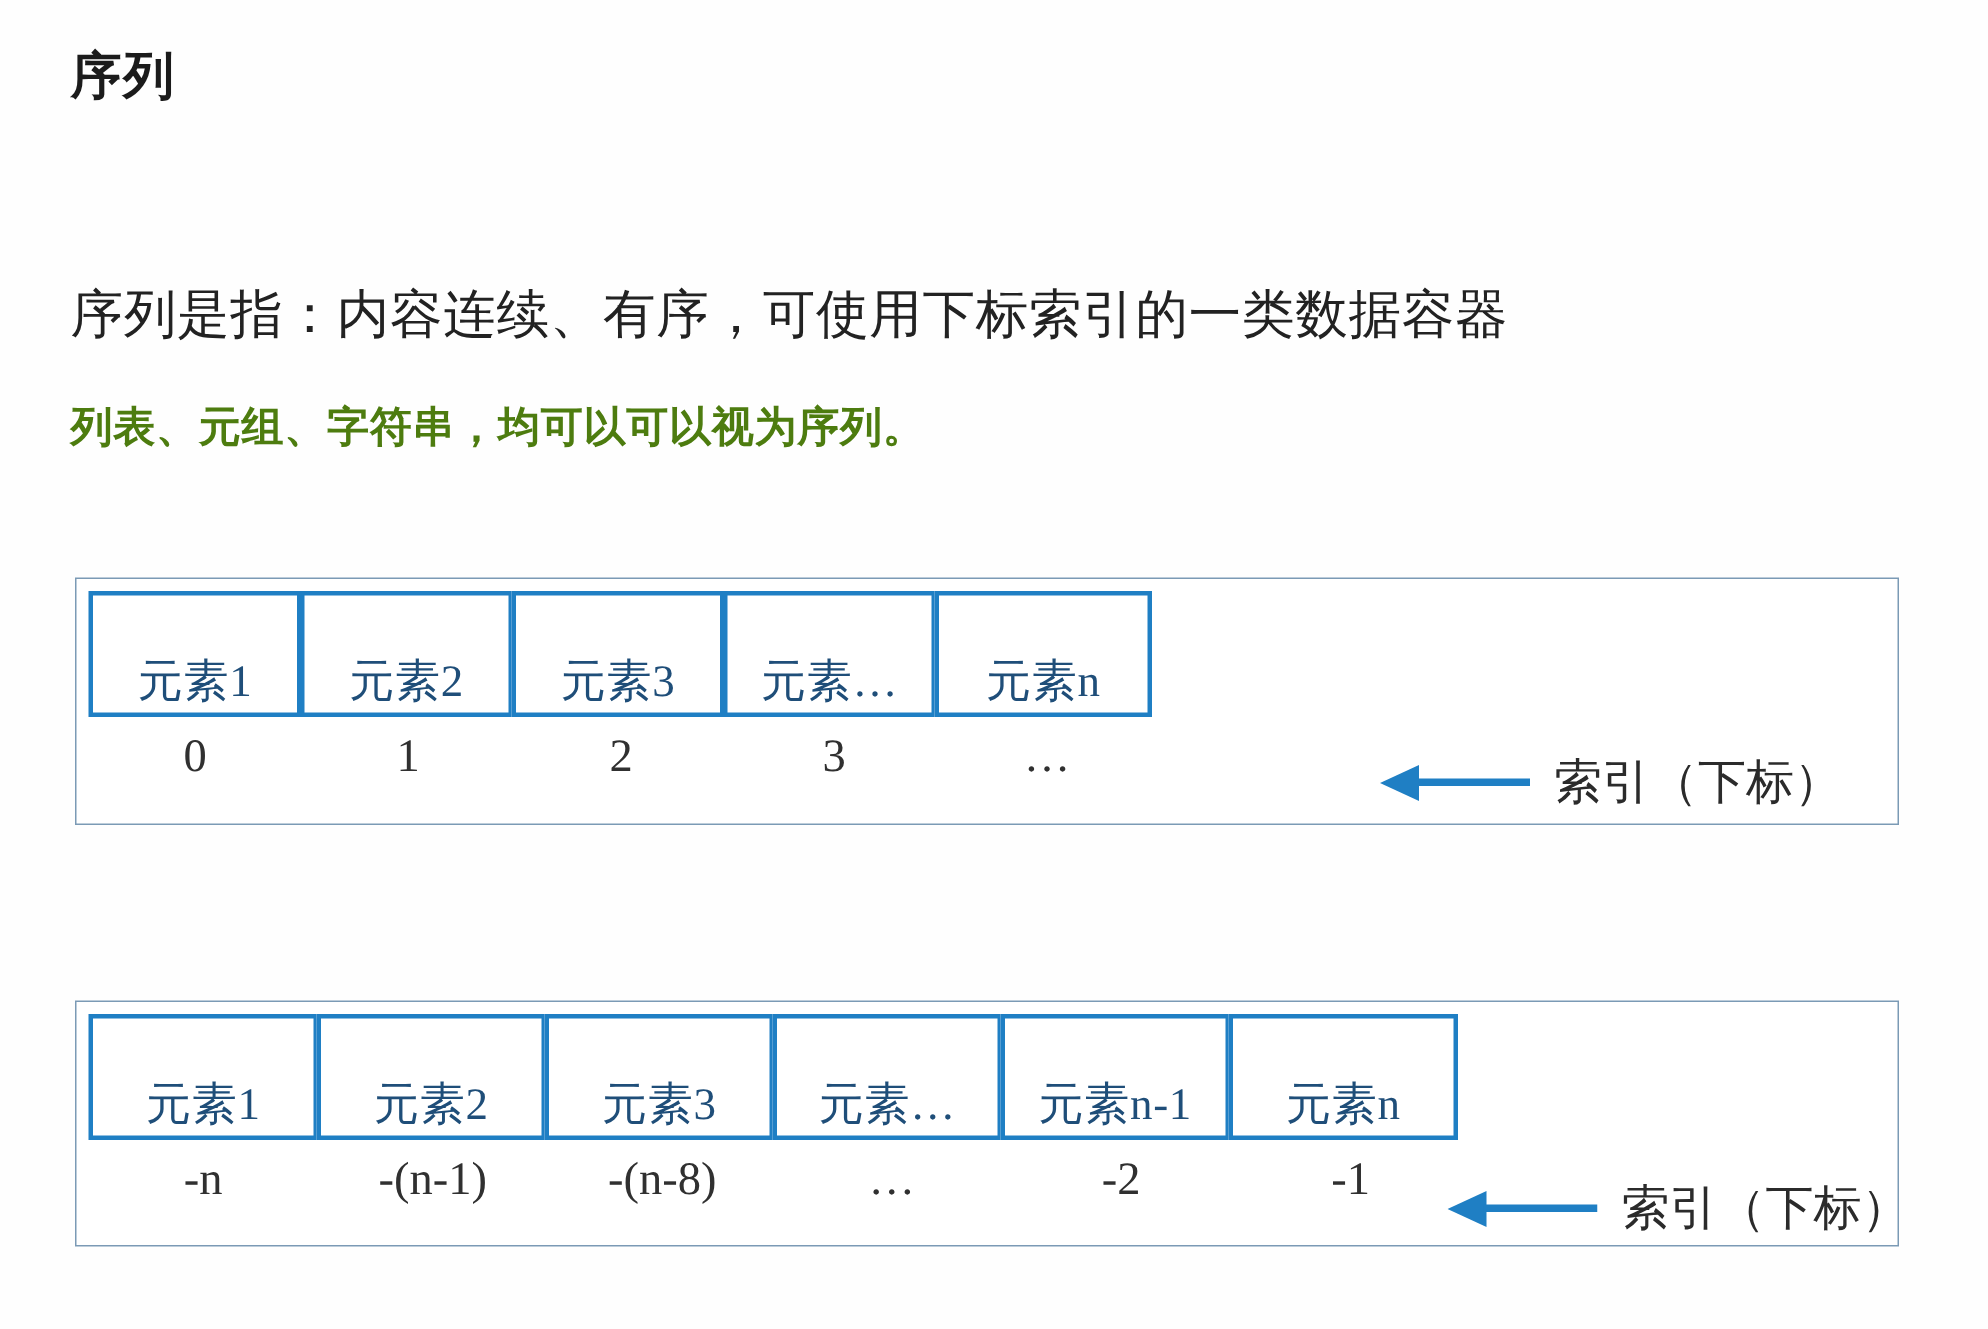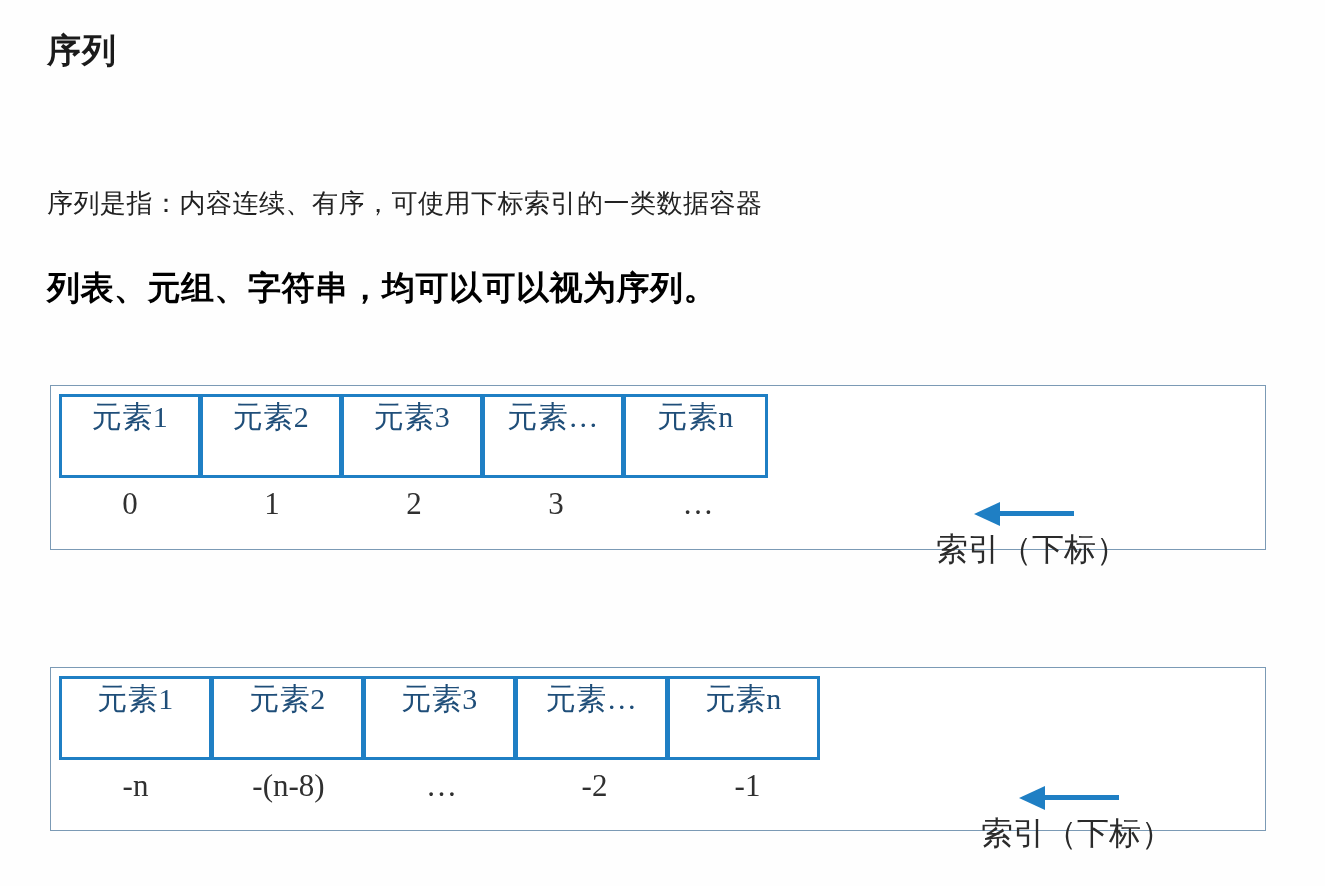--- a/index.html
+++ b/index.html
@@ -32,33 +32,33 @@
     color: #1b1b1b;
     letter-spacing: 1px;
     font-family: "Liberation Sans", "DejaVu Sans", sans-serif;
   }
 
   
   .para-1 {
     position: absolute;
     left: 47px;
     top: 186px;
-    font-size: 26px;
+    font-size: 35px;
     color: #222222;
     letter-spacing: 0.5px;
     white-space: nowrap;
     font-family: Liberation Mono, monospace;
   }
   .para-2 {
     position: absolute;
     left: 47px;
     top: 266px;
-    font-size: 33px;
+    font-size: 28px;
     font-weight: bold;
-    color: #000000;
+    color: #4d7c0f;
     letter-spacing: 0.5px;
     white-space: nowrap;
     font-family: "Liberation Sans", "DejaVu Sans", sans-serif;
     text-align: center;
   }
 
   
   .diagram {
     position: absolute;
     border: 1px solid #7b9ab5;
@@ -83,21 +83,21 @@
     left: 8px;
     top: 8px;
     display: flex;
   }
   .cell {
     box-sizing: border-box;
     border: 3px solid #1f7fc4;
     background: #ffffff;
     height: 84px;
     display: flex;
-    align-items: flex-start;
+    align-items: flex-end;
     justify-content: center;
     margin-right: -1px;
   }
   .cell-label {
     font-family: "Liberation Serif", "DejaVu Serif", serif;
     font-size: 30px;
     color: #1f4e79;
     letter-spacing: 0.5px;
     white-space: nowrap;
   }
@@ -117,21 +117,20 @@
     color: #303030;
     text-align: center;
     white-space: nowrap;
   }
 
   
   .annotation {
     position: absolute;
     display: flex;
     align-items: center;
-    flex-direction: column;
   }
   #annotation-forward {
     left: 920px;
     top: 500px;
   }
   #annotation-backward {
     left: 965px;
     top: 784px;
   }
   .arrow-icon {
@@ -206,26 +205,30 @@
       <div class="cell" style="width:153px">
         <span class="cell-label">元素2</span>
       </div>
       <div class="cell" style="width:153px">
         <span class="cell-label">元素3</span>
       </div>
       <div class="cell" style="width:153px">
         <span class="cell-label">元素…</span>
       </div>
       <div class="cell" style="width:153px">
+        <span class="cell-label">元素n-1</span>
+      </div>
+      <div class="cell" style="width:153px">
         <span class="cell-label">元素n</span>
       </div>
     </div>
 
     <div class="index-row" id="index-row-backward">
       <div class="index-label" style="width:153px">-n</div>
+      <div class="index-label" style="width:153px">-(n-1)</div>
       <div class="index-label" style="width:153px">-(n-8)</div>
       <div class="index-label" style="width:153px">…</div>
       <div class="index-label" style="width:153px">-2</div>
       <div class="index-label" style="width:153px">-1</div>
     </div>
   </div>
 
   <div class="annotation" id="annotation-backward">
     <svg class="arrow-icon" viewBox="0 0 100 28">
       <polygon points="0,14 26,2 26,26" fill="#1f7fc4"></polygon>

